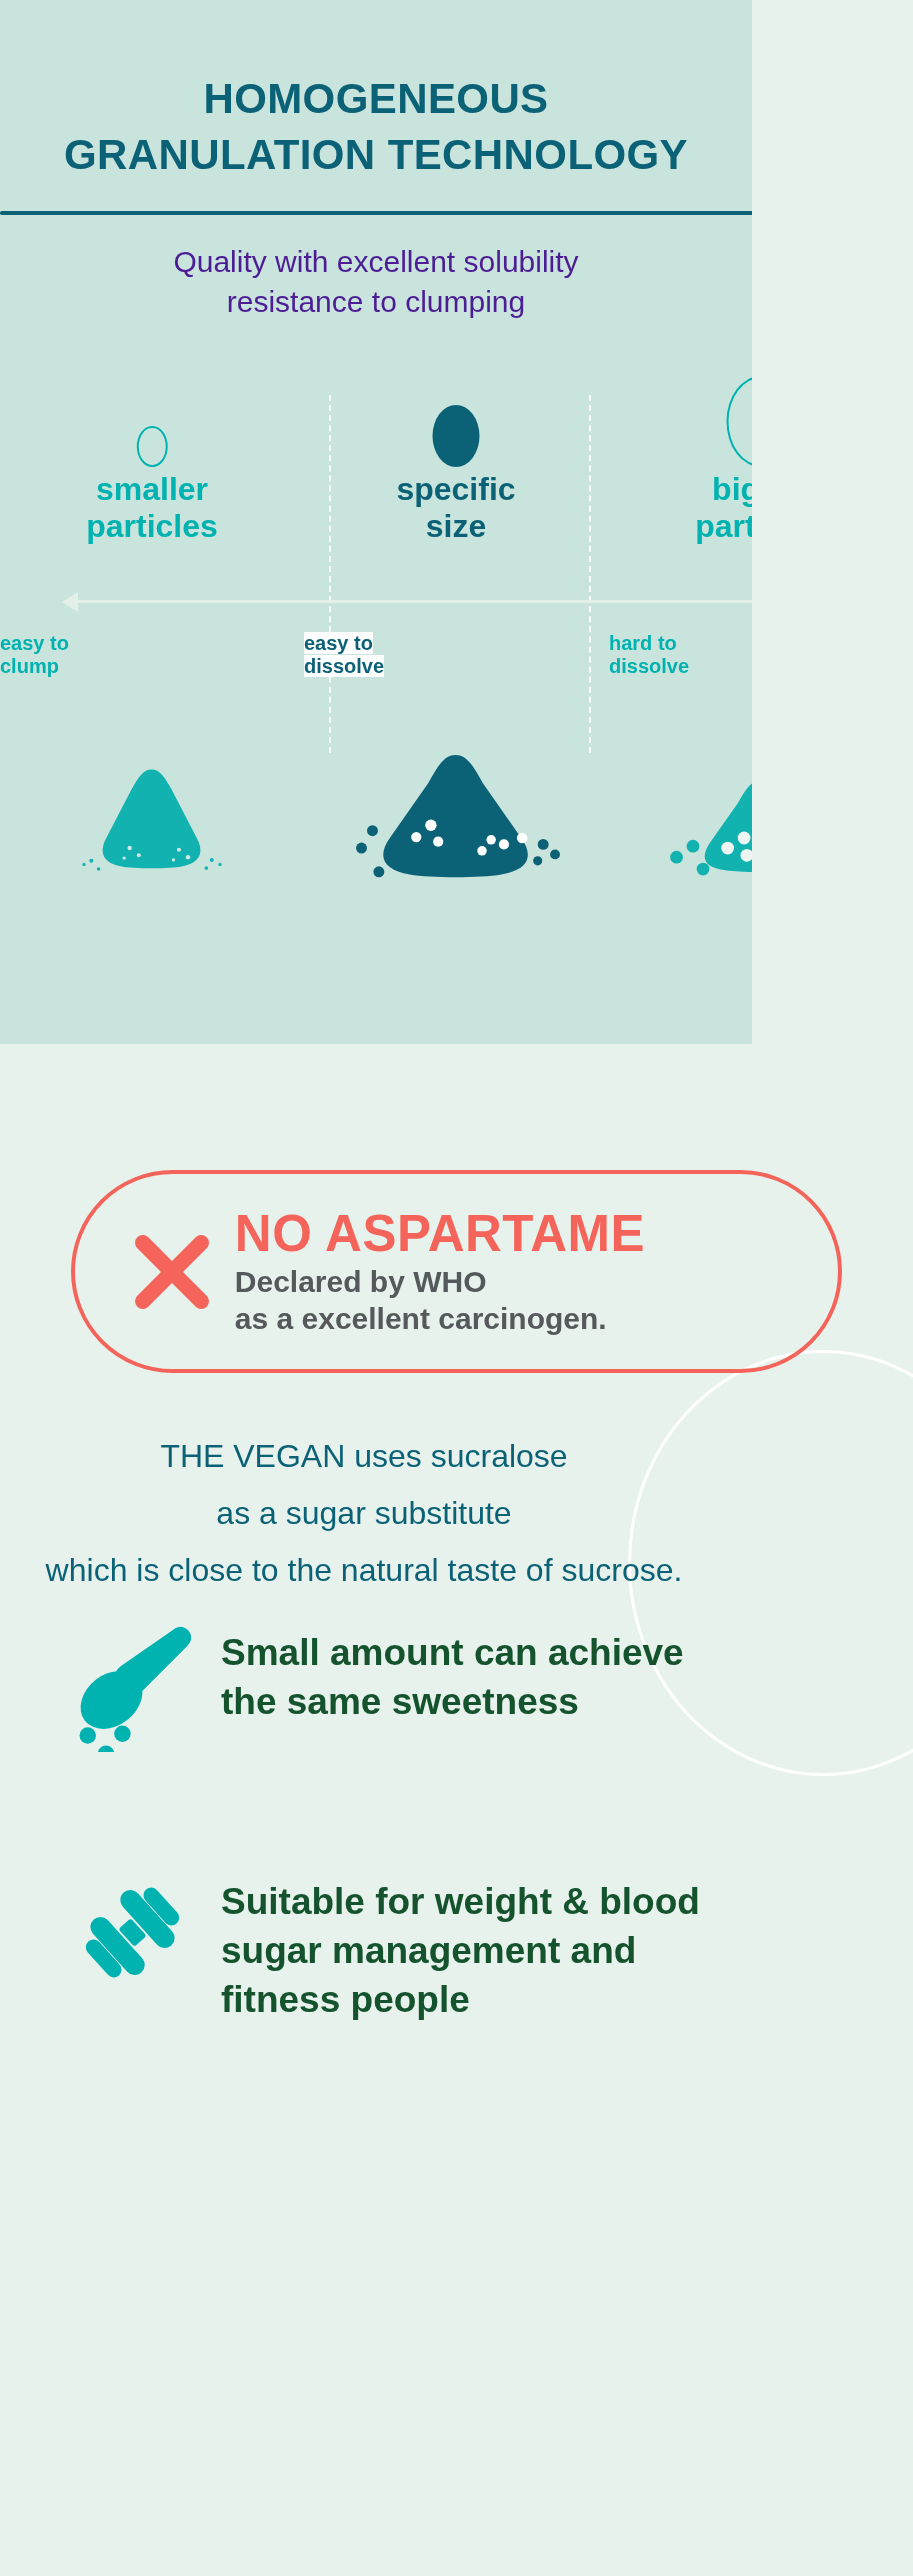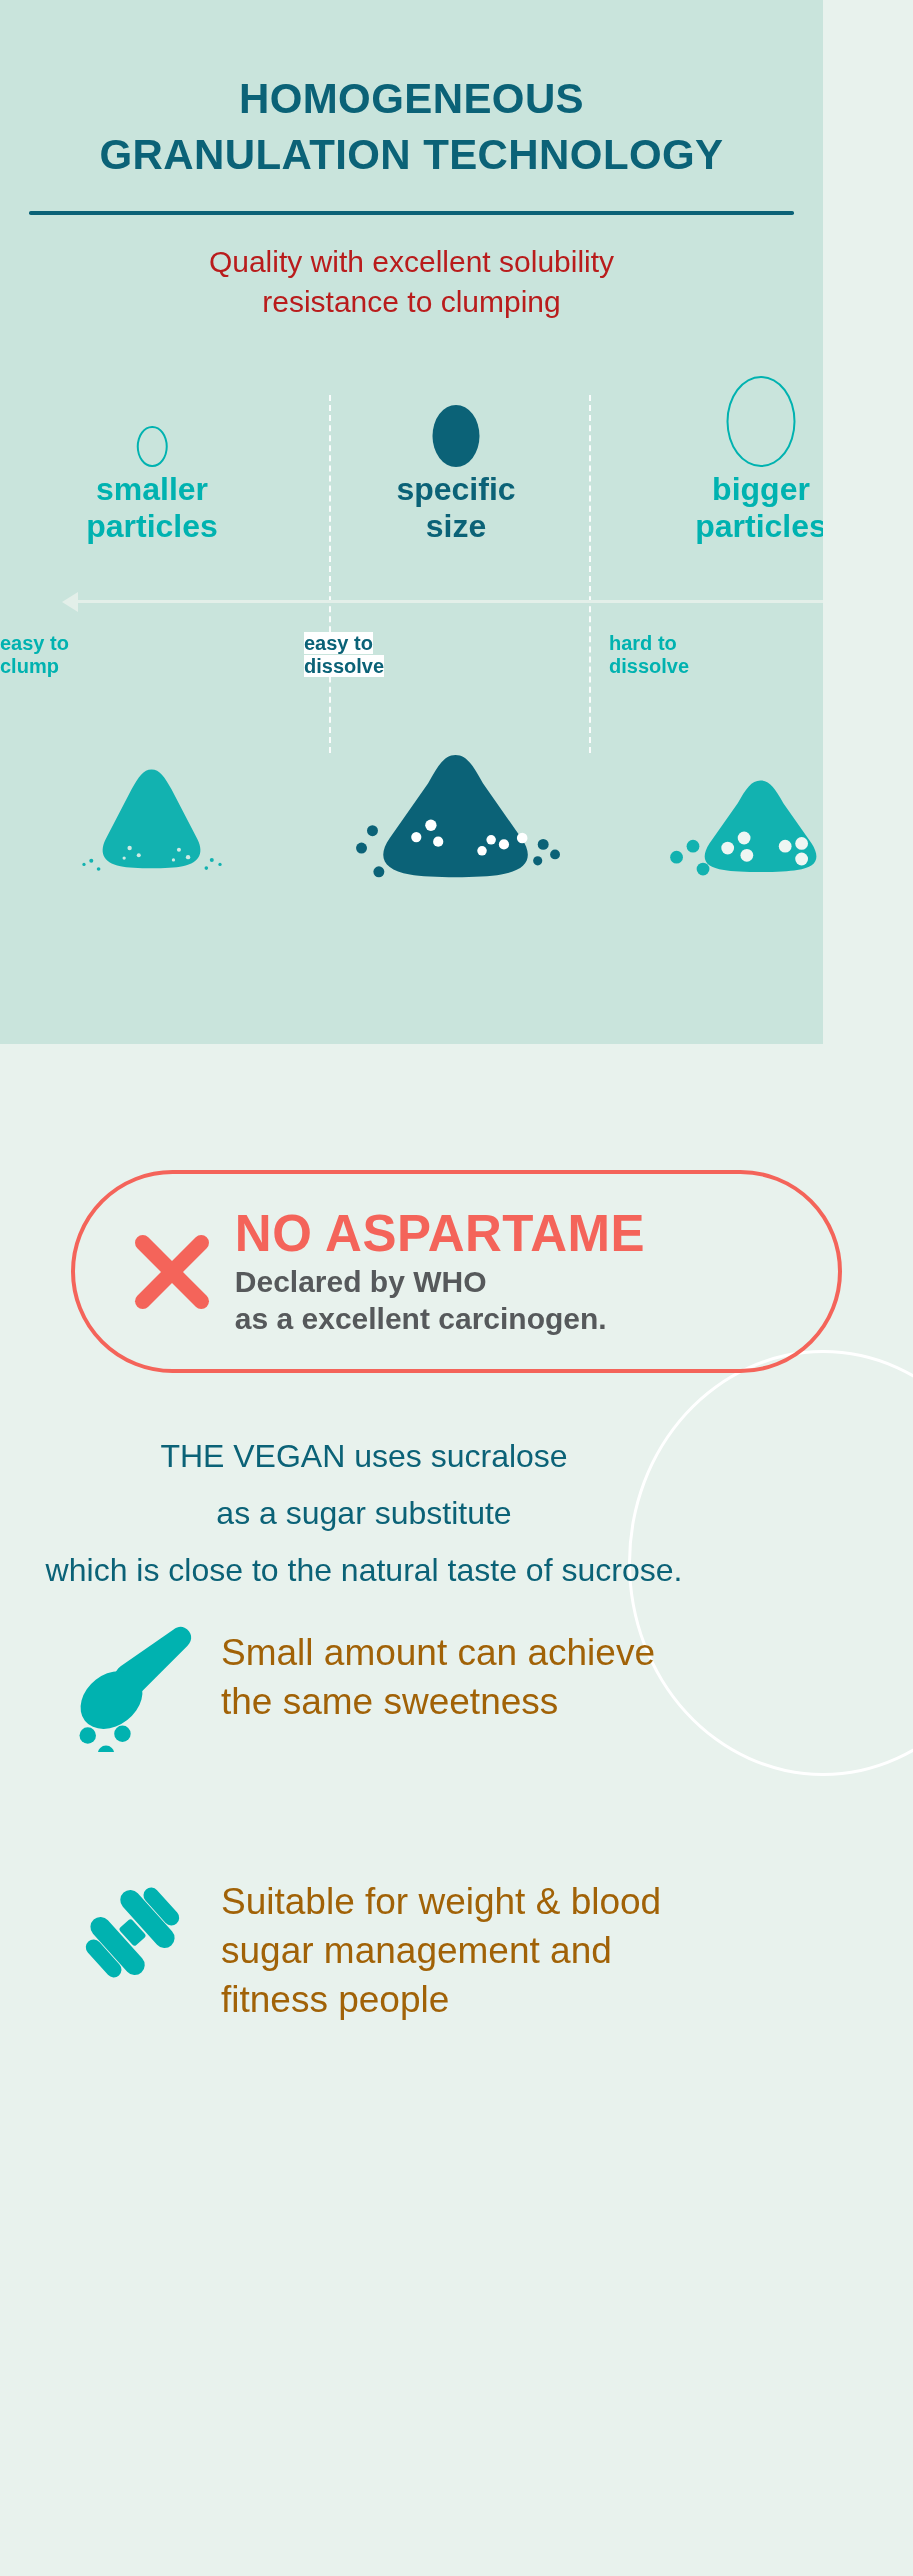--- a/index.html
+++ b/index.html
@@ -16,21 +16,21 @@
   #page {
     position: relative;
     width: 913px;
     height: 2576px;
     overflow: hidden;
   }
 
   
   .section-top {
     position: relative;
-    width: 823px;
+    width: 752px;
     height: 1044px;
     background: #c9e4dc;
     overflow: hidden;
   }
 
   .title-block {
     padding-top: 71px;
     text-align: center;
   }
   .title-line {
@@ -47,21 +47,21 @@
     height: 4.6px;
     background: #0b6277;
     margin: 28px auto 0 auto;
     border-radius: 1.8px;
   }
   .subtitle {
     margin-top: 27px;
     text-align: center;
     font-size: 30px;
     line-height: 1.33;
-    color: #b91c1c;
+    color: #4c1d95;
   }
 
   
   .compare {
     position: relative;
     margin-top: 47px;
     width: 913px;
     height: 511px;
   }
   .divider {
@@ -269,23 +269,23 @@
     width: 137px;
     height: 137px;
     display: flex;
     align-items: center;
     justify-content: center;
   }
   .feat-text {
     padding-left: 20px;
     padding-top: 12.8px;
     font-size: 37px;
-    font-weight: normal;
+    font-weight: bold;
     line-height: 1.33;
-    color: #a16207;
+    color: #14532d;
   }
 </style>
 </head>
 <body>
 
 <div id="page">
 
   <section class="section-top">
 
     <div class="title-block">

